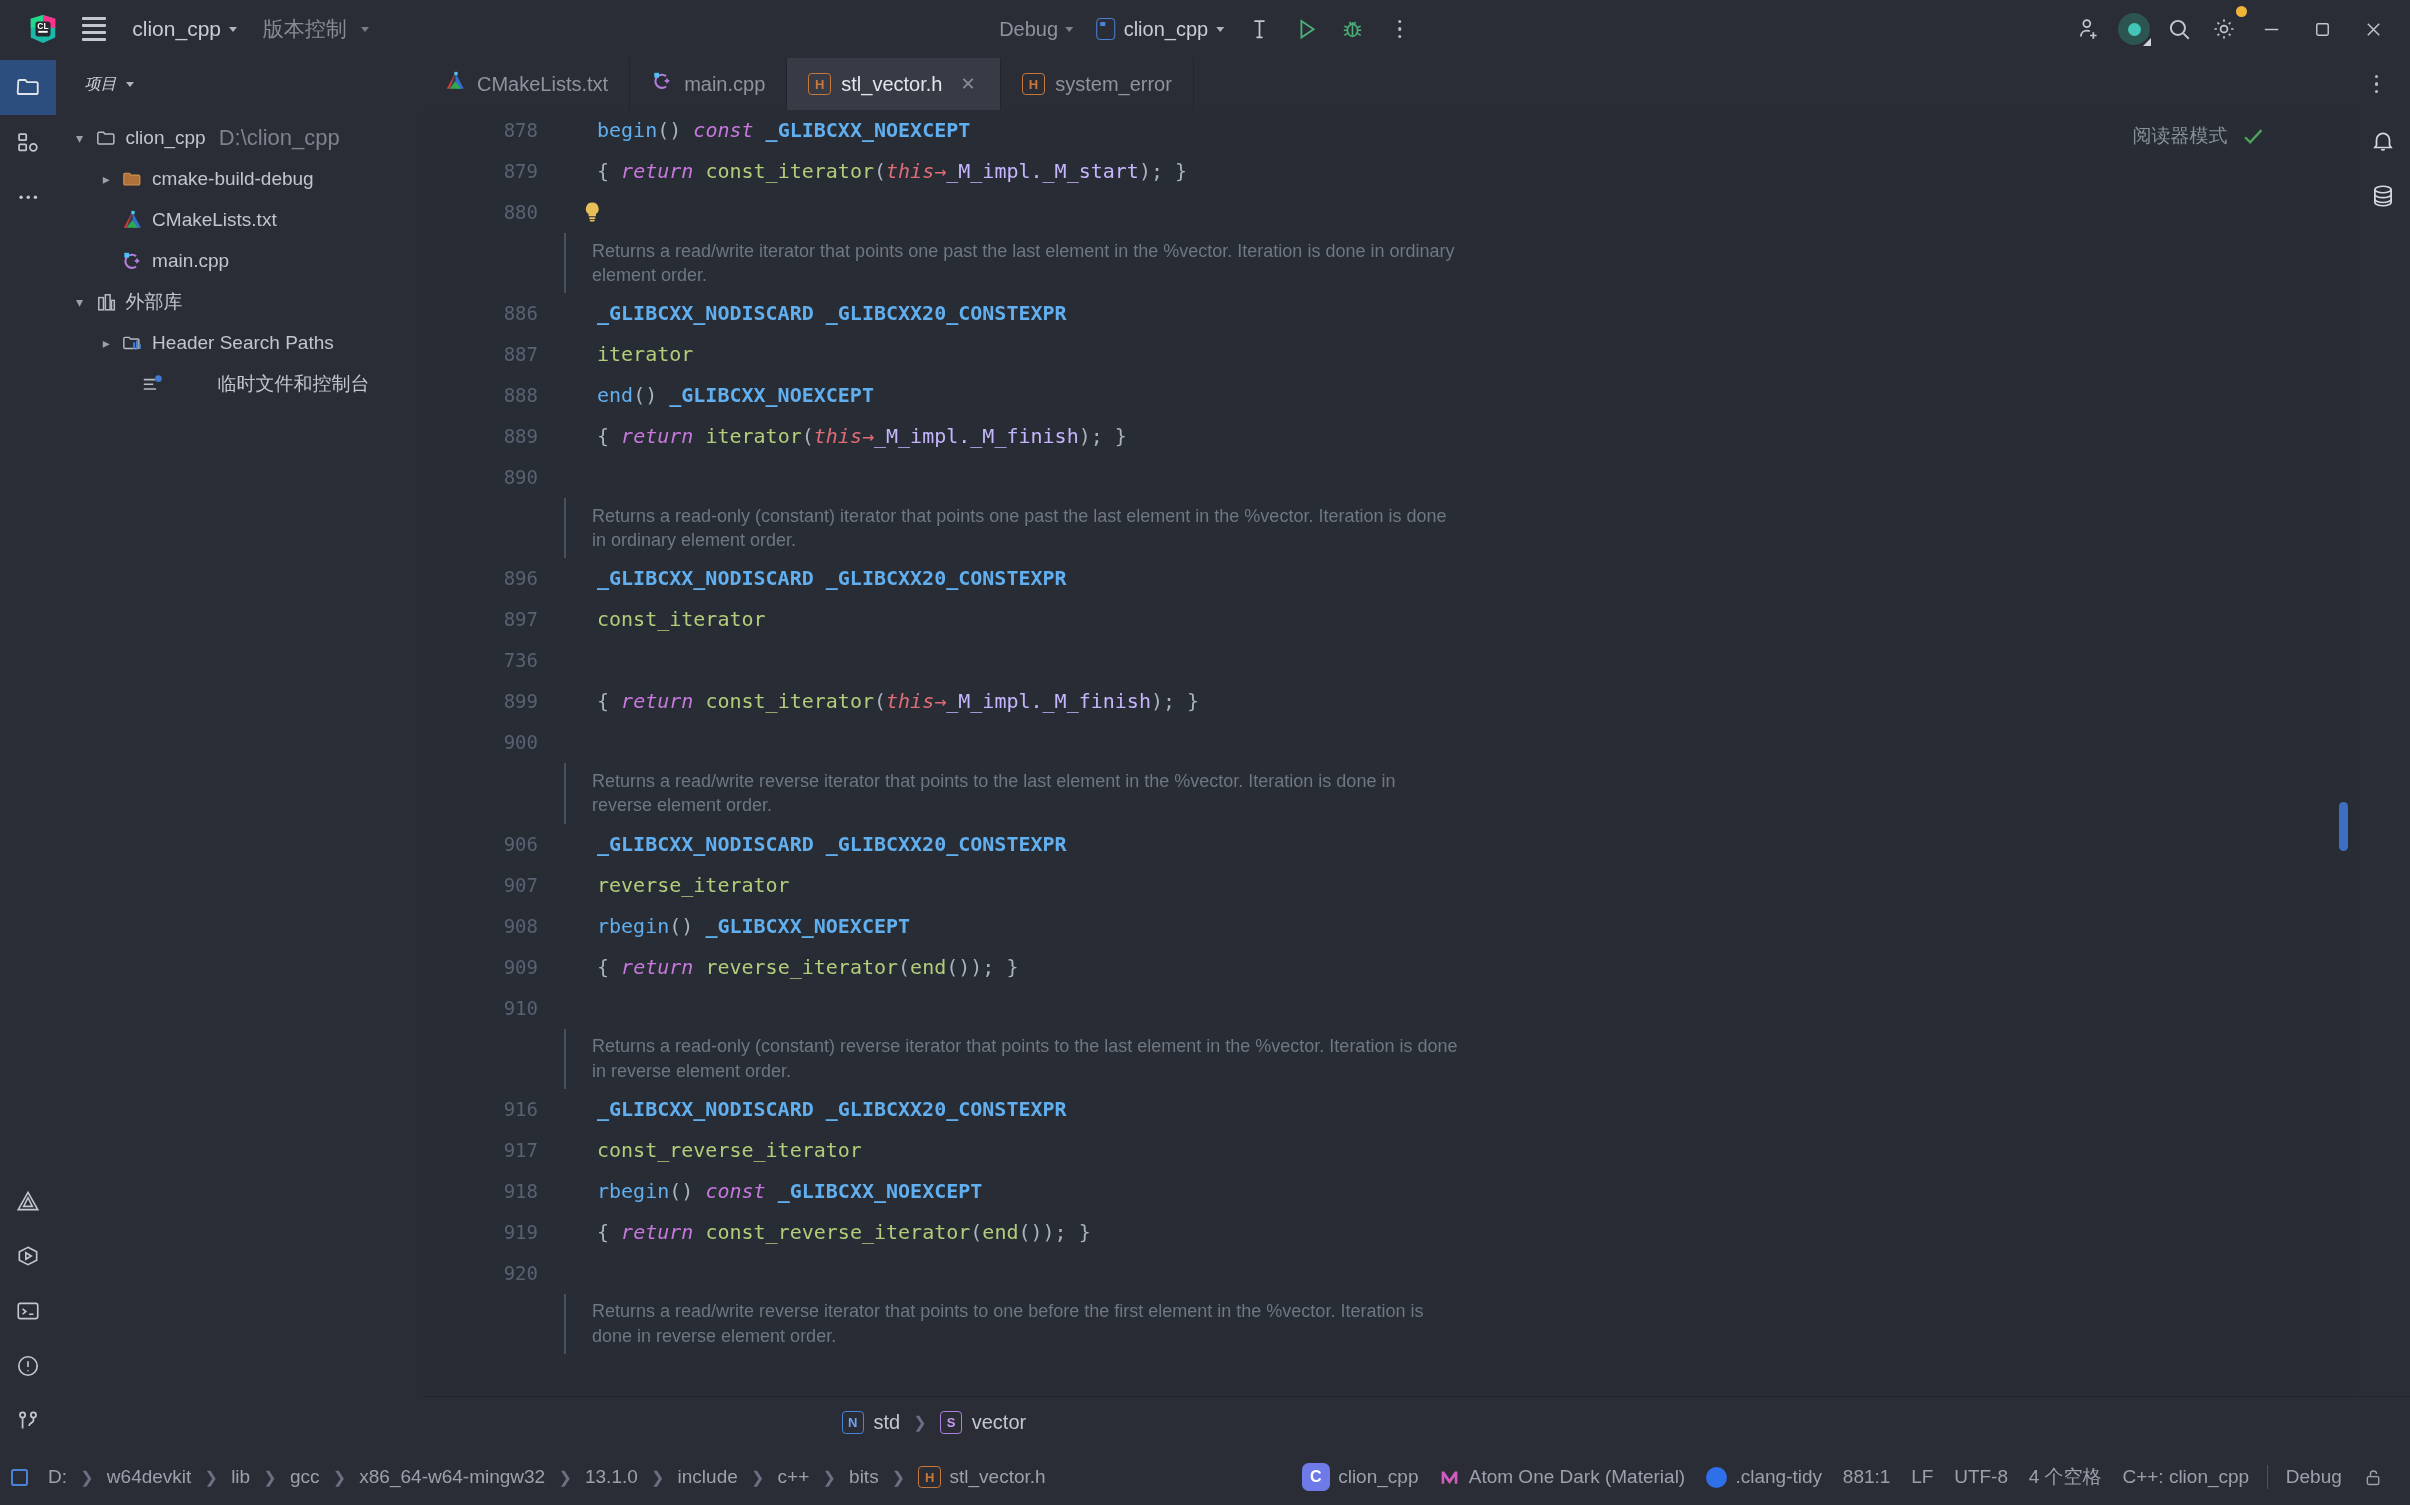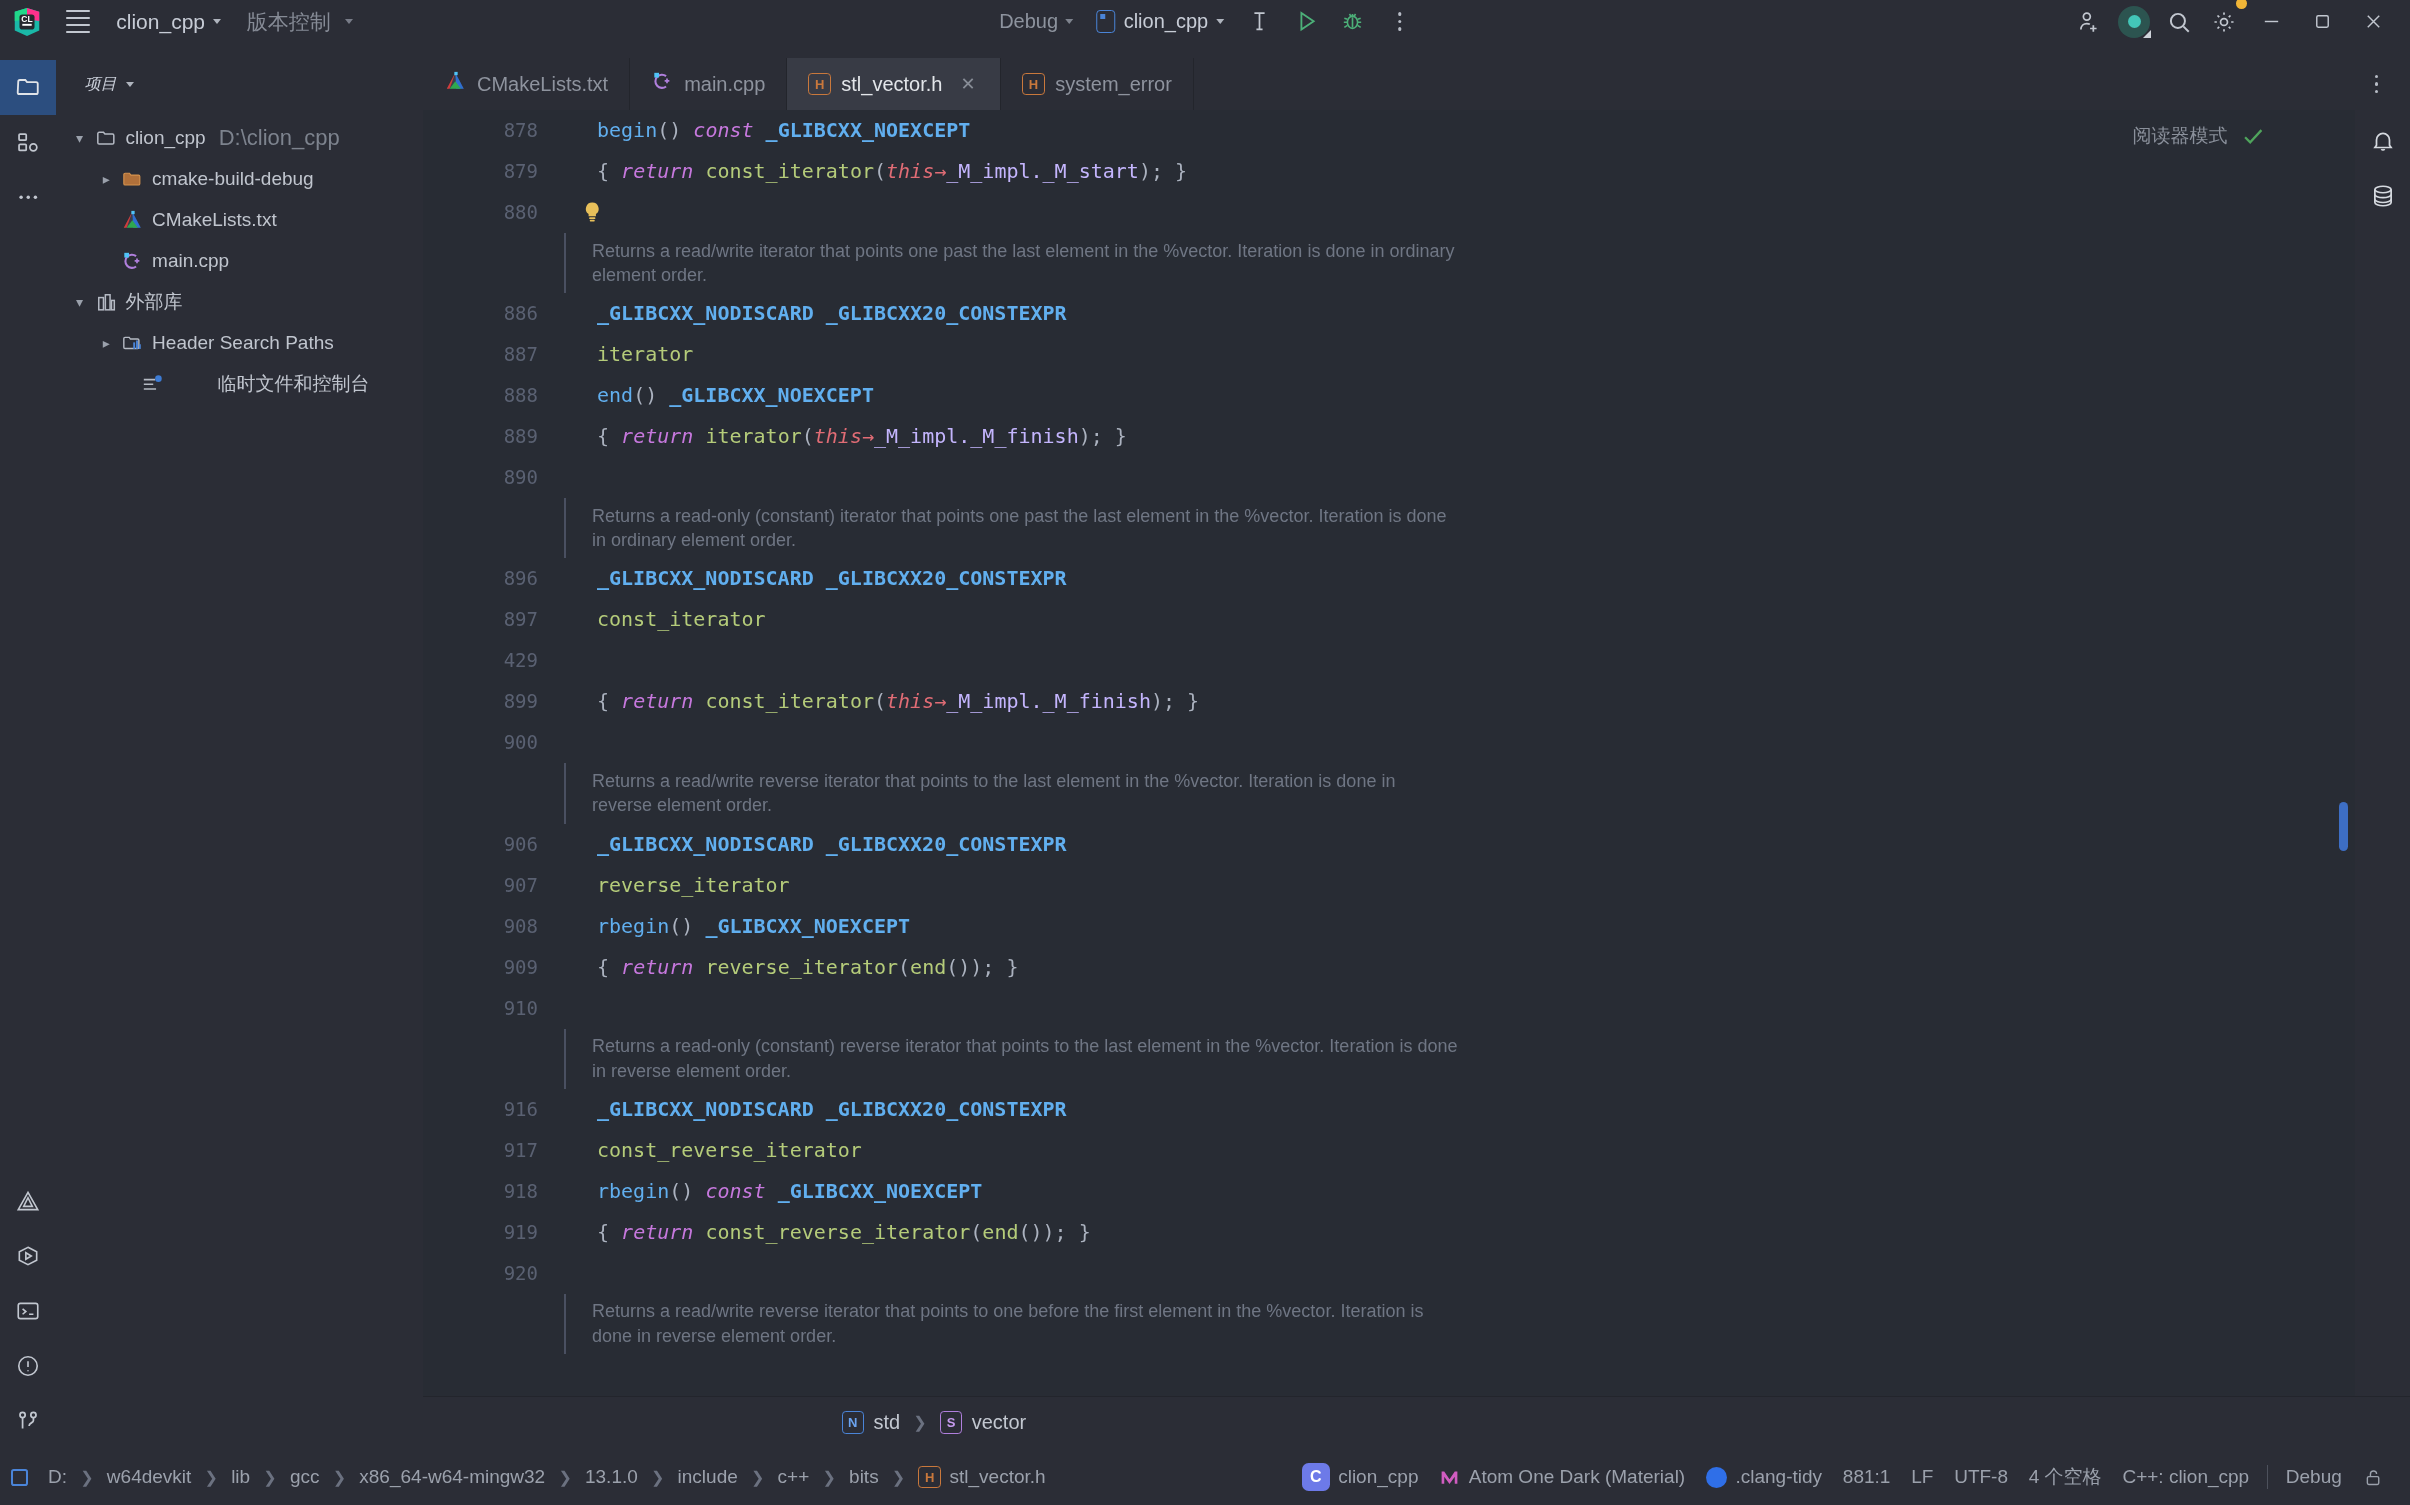--- a/index.html
+++ b/index.html
@@ -8,22 +8,22 @@
     background: #2b2d36;
     font-family: "Liberation Sans", sans-serif;
     overflow: hidden;
   }
   body { display:flex; flex-direction:column; }
 
   
   .titlebar{
     height:58px; flex:0 0 58px;
     background:#2b2d36;
-    display:flex; align-items:flex-start;
-    padding:0 13px 0 7px;
+    display:flex; align-items:center;
+    padding:0 13px 0 23px;
     position:relative;
   }
   .tb-left{display:flex;align-items:center;gap:0;}
   .app-logo{width:40px;height:40px;display:flex;align-items:center;justify-content:center;margin-right:9.4px;}
   .ic-btn{width:43px;height:43px;display:flex;align-items:center;justify-content:center;border-radius:5.6px;cursor:pointer;}
   .hamburger{display:flex;flex-direction:column;gap:4.7px;width:23.5px;}
   .hamburger i{display:block;height:2.4px;background:#c2c7d0;border-radius:0.9px;}
   .proj-name{
     color:#c7ccd6;font-size:21px;padding:4.7px 9.4px;border-radius:5.6px;cursor:pointer;
     display:flex;align-items:center;gap:7.5px;margin-left:7.5px;
@@ -518,21 +518,21 @@
             </div>
             <div class="ln">
               <div class="ln-num">896</div>
               <div class="ln-code"><span class="k-macro">_GLIBCXX_NODISCARD _GLIBCXX20_CONSTEXPR</span></div>
             </div>
             <div class="ln">
               <div class="ln-num">897</div>
               <div class="ln-code"><span class="k-type">const_iterator</span></div>
             </div>
             <div class="ln">
-              <div class="ln-num">429</div>
+              <div class="ln-num">736</div>
             </div>
             <div class="ln">
               <div class="ln-num">899</div>
               <div class="ln-code"><span class="k-punct">{ </span><span class="k-kw">return</span><span class="k-plain"> </span><span class="k-type">const_iterator</span><span class="k-punct">(</span><span class="k-this">this</span><span class="k-this">→</span><span class="k-plain">_M_impl._M_finish</span><span class="k-punct">); }</span></div>
             </div>
             <div class="ln">
               <div class="ln-num">900</div>
               <div class="ln-code"></div>
             </div>
             <div class="ln docwrap">

